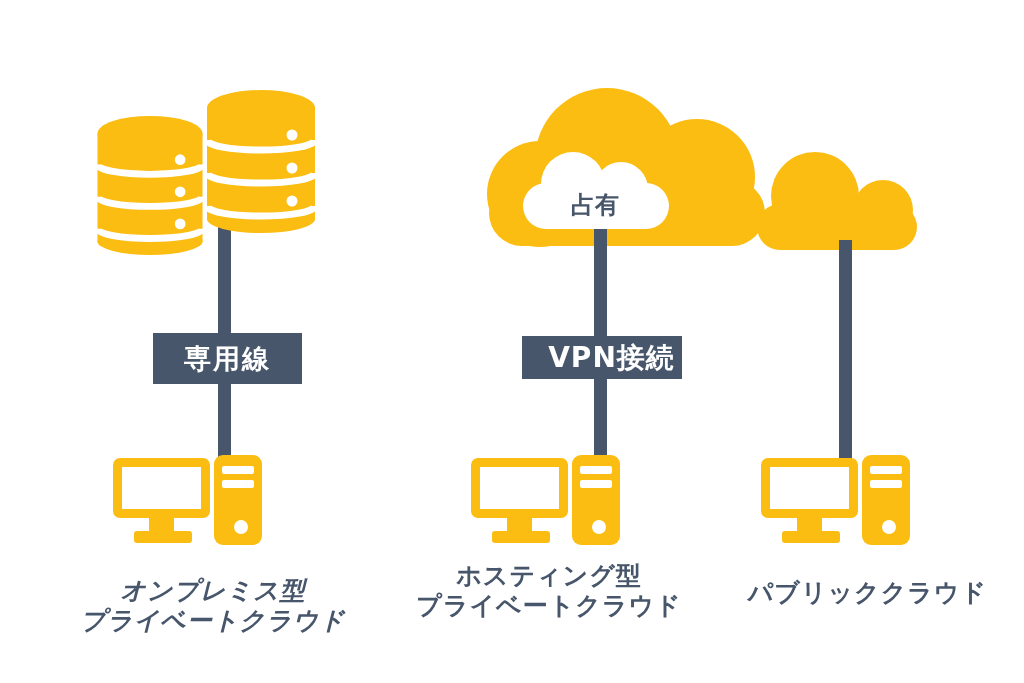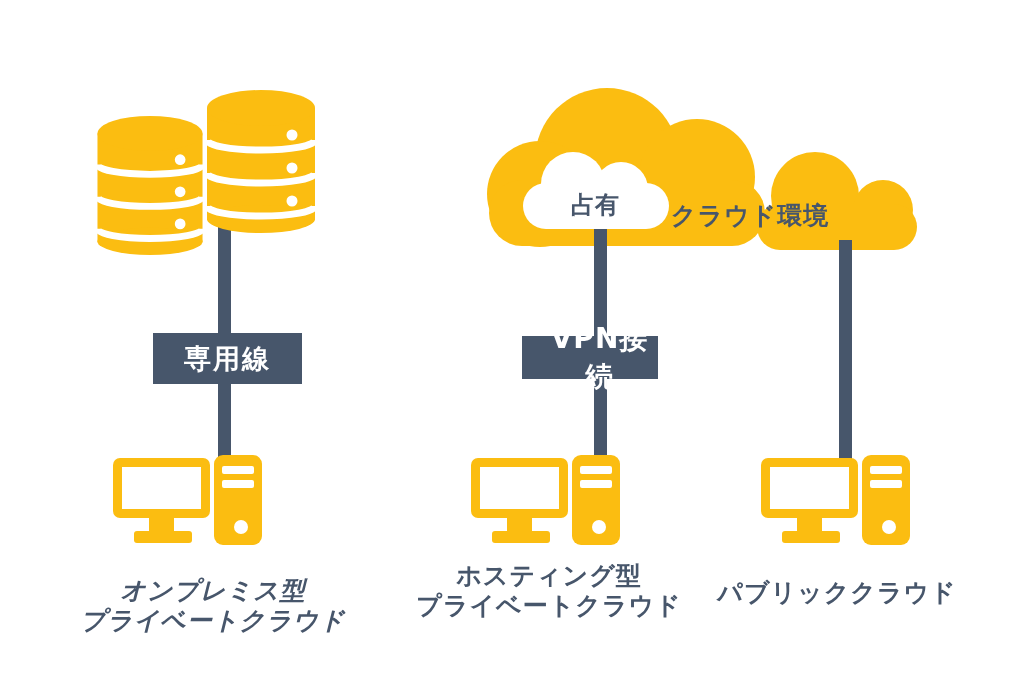--- a/index.html
+++ b/index.html
@@ -127,35 +127,34 @@
   <div class="vline z2" style="left:839px;top:240px;height:230px;"></div>
 
   <svg class="abs z3" style="left:521px;top:147px;" width="150" height="84">
     <circle class="f-white" cx="52" cy="37" r="32"></circle>
     <circle class="f-white" cx="100" cy="42" r="27"></circle>
     <rect class="f-white" x="2" y="36" width="146" height="46" rx="23"></rect>
   </svg>
 
   <div class="label z4" style="left:545px;top:189px;width:100px;font-size:24px;">占有</div>
 
-  <div class="label" style="left:660px;top:199px;width:180px;font-size:25px;letter-spacing:1px;">クラウド環境</div>
 
-  <div class="conn-box" style="left:522px;top:336px;width:136px;height:43px;font-size:28px;letter-spacing:1px;padding-left:19px;">
+  <div class="conn-box" style="left:522px;top:336px;width:160px;height:43px;font-size:28px;letter-spacing:1px;padding-left:19px;">
     <span>VPN接続</span>
   </div>
 
   <svg class="abs z4" style="left:470px;top:453px;" width="152" height="94">
     <use href="#sym-computer" width="152" height="94"></use>
   </svg>
 
   <div class="caption" style="left:399px;top:563px;width:300px;font-family:Liberation Mono, monospace;">
     <div>ホスティング型</div>
     <div>プライベートクラウド</div>
   </div>
 
 
   <svg class="abs z4" style="left:760px;top:453px;" width="152" height="94">
     <use href="#sym-computer" width="152" height="94"></use>
   </svg>
 
-  <div class="caption" style="left:687px;top:578px;width:300px;">パブリッククラウド</div>
+  <div class="caption" style="left:687px;top:578px;width:300px;text-align:right;">パブリッククラウド</div>
 
 </div>
 
 </body></html>

